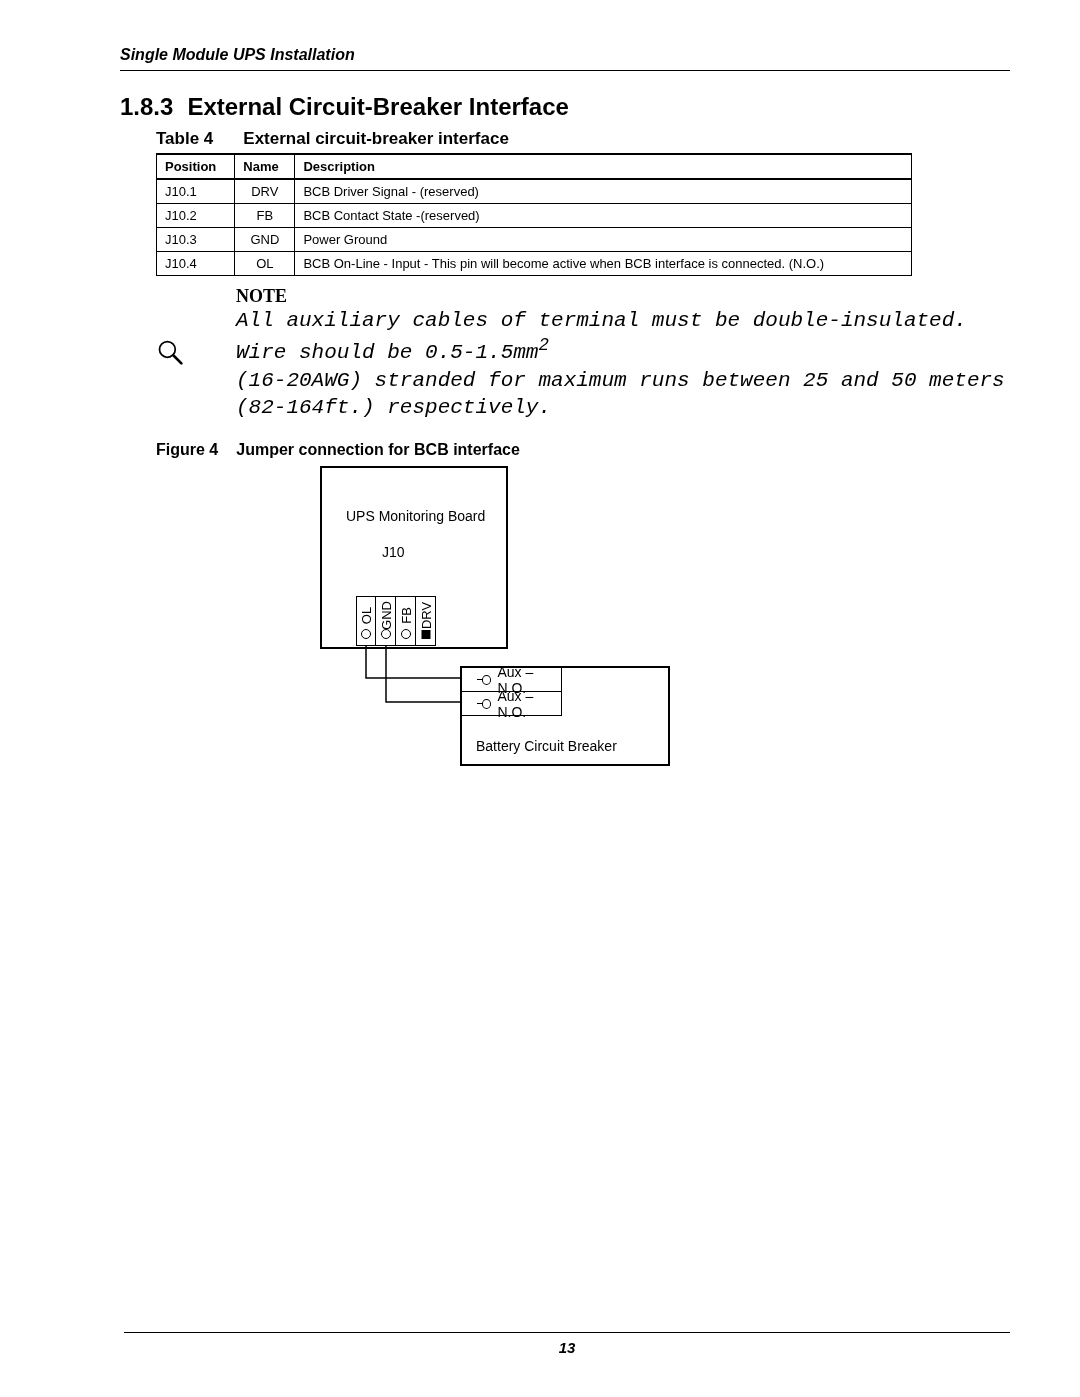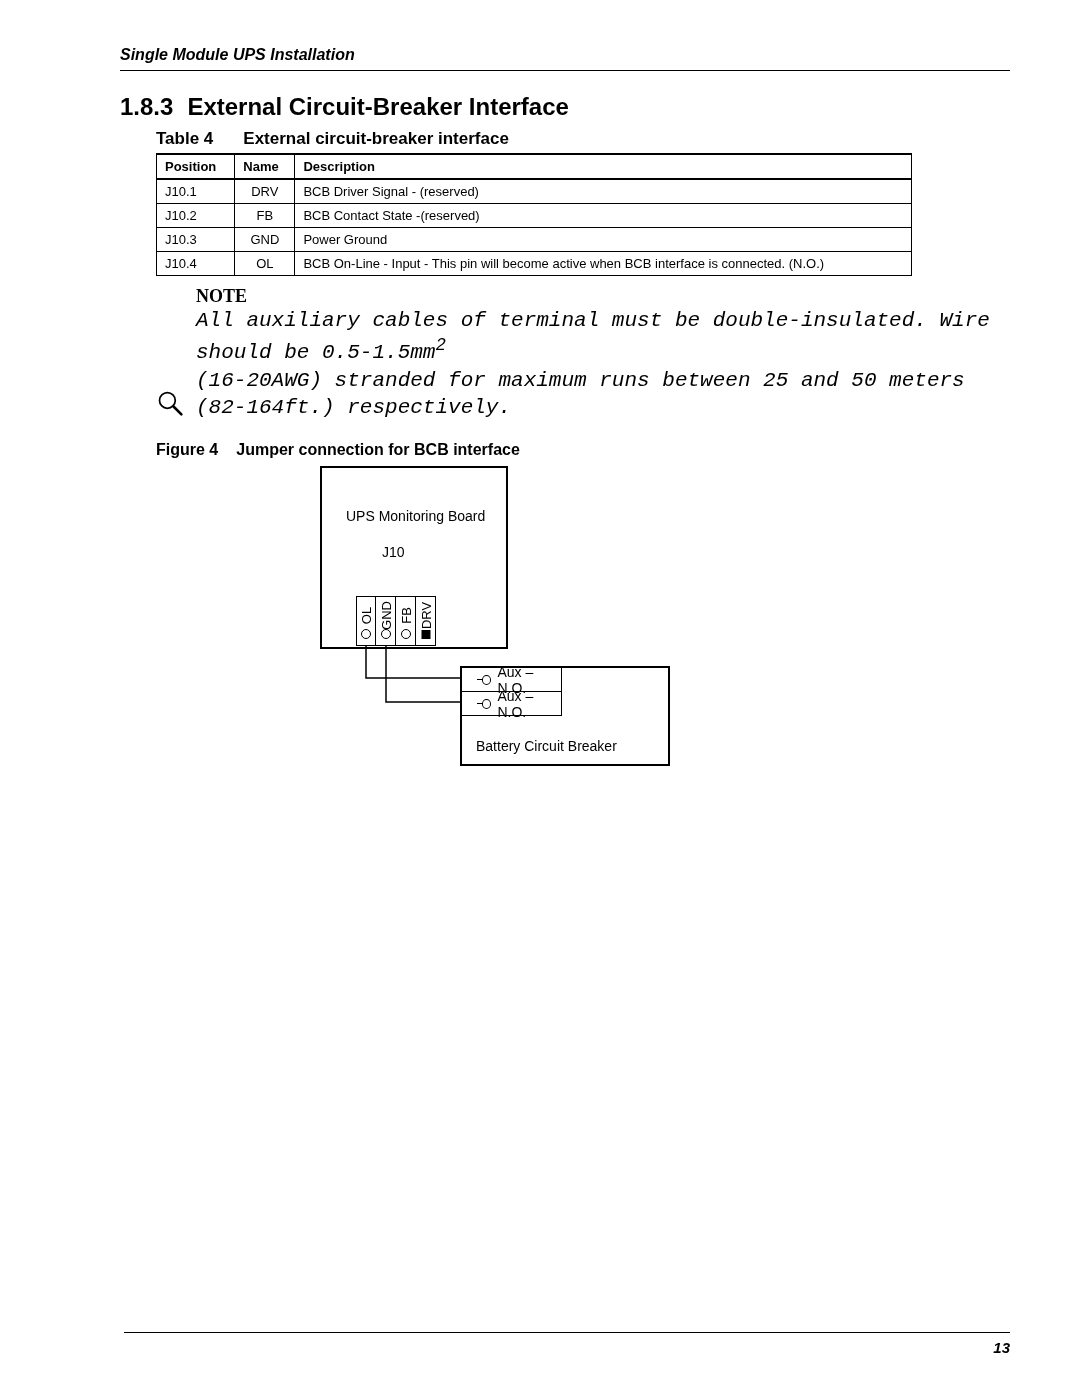--- a/index.html
+++ b/index.html
@@ -57,23 +57,24 @@
     vertical-align: top;
   }
   table.data th {
     font-weight: bold;
     border-top: 2px solid #000;
     border-bottom: 2px solid #000;
   }
   table.data td.col-name { text-align: center; }
   .note-block {
     display: flex;
-    align-items: flex-end;
+    align-items: center;
     margin: 10px 0 0 36px;
     max-width: 880px;
+    gap: 40px;
   }
   .note-icon svg { width: 28px; height: 28px; }
   .note-text { margin-left: 12px; }
   .note-label {
     font-family: "Times New Roman", Georgia, serif;
     font-weight: bold;
     font-size: 18px;
   }
   .note-body {
     font-family: Liberation Mono, monospace;
@@ -180,21 +181,21 @@
   .wires {
     position: absolute; left: 0; top: 0;
     width: 420px; height: 320px;
     pointer-events: none;
   }
   .footer {
     position: absolute;
     left: 124px;
     right: 70px;
     bottom: 40px;
-    text-align: right;
+    text-align: center;
   }
   .footer hr {
     border: none;
     border-top: 1.5px solid #000;
     margin-bottom: 6px;
   }
   .footer .pagenum {
     font-style: italic;
     font-weight: bold;
     font-size: 15px;

